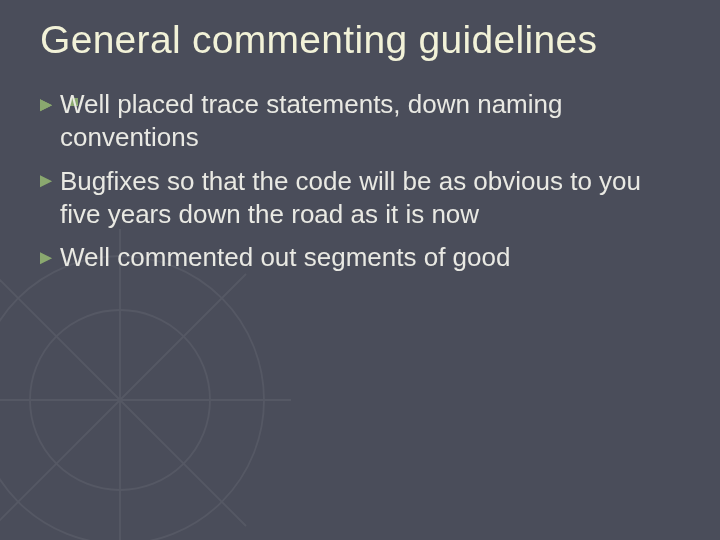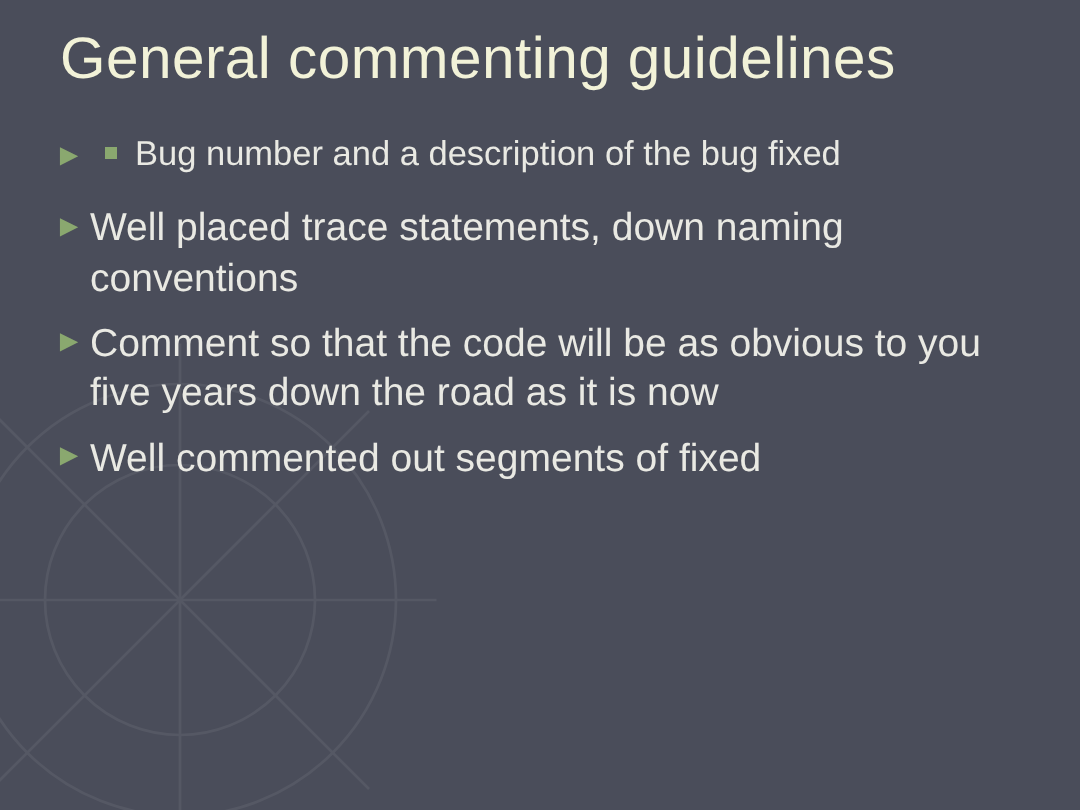--- a/index.html
+++ b/index.html
@@ -96,32 +96,31 @@
   <h1 class="title">General commenting guidelines</h1>
 
   <div class="content">
 
     <div class="l1">
       <span class="tri">►</span>
     </div>
 
     <div class="l2">
       <span class="sq"></span>
-      <span class="run">Bug number and a description of the bug fixed</span>
     </div>
 
     <div class="l1">
       <span class="tri">►</span>
       <span class="run">Well</span><span class="run"> placed trace statements, down naming conventions</span>
     </div>
 
     <div class="l1">
       <span class="tri">►</span>
-      <span class="run">Comment</span><span class="run"> so that the code will be as obvious to you five years down the road as it is now</span>
+      <span class="run">Bugfixes</span><span class="run"> so that the code will be as obvious to you five years down the road as it is now</span>
     </div>
 
     <div class="l1">
       <span class="tri">►</span>
-      <span class="run">Well</span><span class="run"> commented out segments of fixed</span>
+      <span class="run">Well</span><span class="run"> commented out segments of good</span>
     </div>
 
   </div>
 </div>
 
 </body></html>

